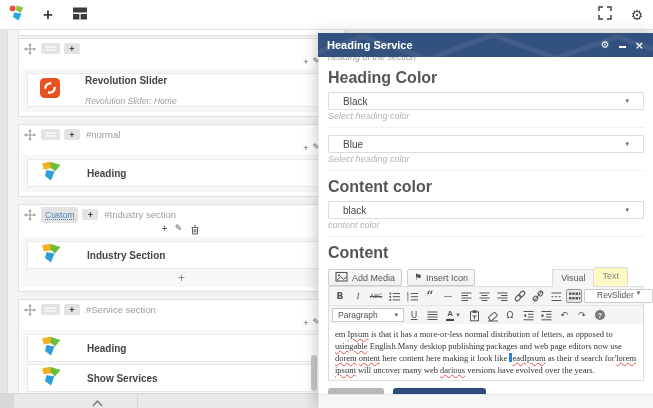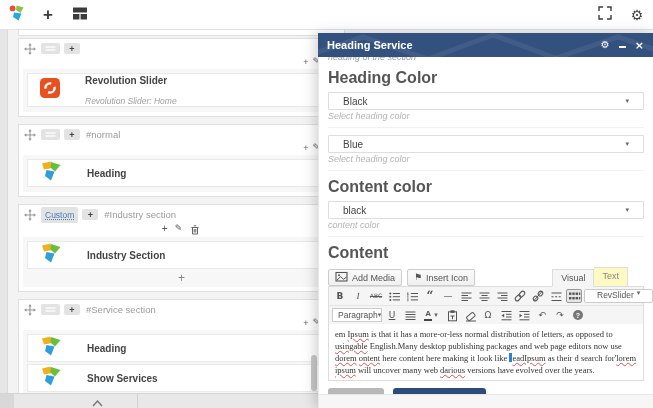--- a/index.html
+++ b/index.html
@@ -65,21 +65,21 @@
   #editor{border:1px solid #ddd}
   .tbar{background:#f5f5f5;padding:2px 3px;display:flex;align-items:center;gap:2px;flex-wrap:nowrap}
   .tbar.r1{border-bottom:1px solid #e5e5e5}
   .tool{min-width:16px;height:14px;display:inline-flex;align-items:center;justify-content:center;color:#555;font-size:9px;border-radius:2px;cursor:pointer;background:transparent;border:1px solid transparent}
   .tool.b{font-weight:bold}
   .tool.i{font-style:italic;font-family:"Liberation Serif",serif}
   .tool.strike{font-size:6px;text-decoration:line-through;letter-spacing:0}
   .tool.active-tool{border:1px solid #999;background:#e6e6e6}
   #revslider-btn{height:14px;border:1px solid #ccc;background:#fff;border-radius:2px;display:flex;align-items:flex-start;gap:3px;font-size:8.5px;color:#555;padding:0 12px;cursor:pointer}
   #fsx{margin-left:auto}
-  #para-sel{width:50px;height:14px;border:1px solid #ccc;background:#fff;display:flex;align-items:center;justify-content:space-between;padding:0 5px;font-size:8.5px;color:#555;cursor:pointer}
+  #para-sel{width:72px;height:14px;border:1px solid #ccc;background:#fff;display:flex;align-items:center;justify-content:space-between;padding:0 5px;font-size:8.5px;color:#555;cursor:pointer}
   .a-color{display:inline-flex;flex-direction:column;align-items:center;line-height:1}
   .a-color b{font-size:8px;color:#555}
   .a-color i{width:8px;height:2px;background:#444;margin-top:1px}
   .help-dot{width:10px;height:10px;border-radius:50%;background:#777;color:#fff;font-size:7px;font-weight:bold;display:inline-flex;align-items:center;justify-content:center}
   #ed-content{background:#fff;padding:4px 6px;min-height:54px;font-family:"Liberation Serif",serif;font-size:8.5px;line-height:12px;color:#333;cursor:text}
   .missp{text-decoration:underline wavy #e05252 1px;text-underline-offset:1px}
   .caret-block{display:inline-block;width:3px;height:9px;background:#2f7ed8;vertical-align:-1px}
   #m-footer{display:flex;gap:9px;margin-top:7px}
   .m-btn{height:27px;border:none;border-radius:3px;color:#fff;font-size:10px;padding:0 15px;cursor:pointer}
   #btn-close{background:#b8b8b8}

